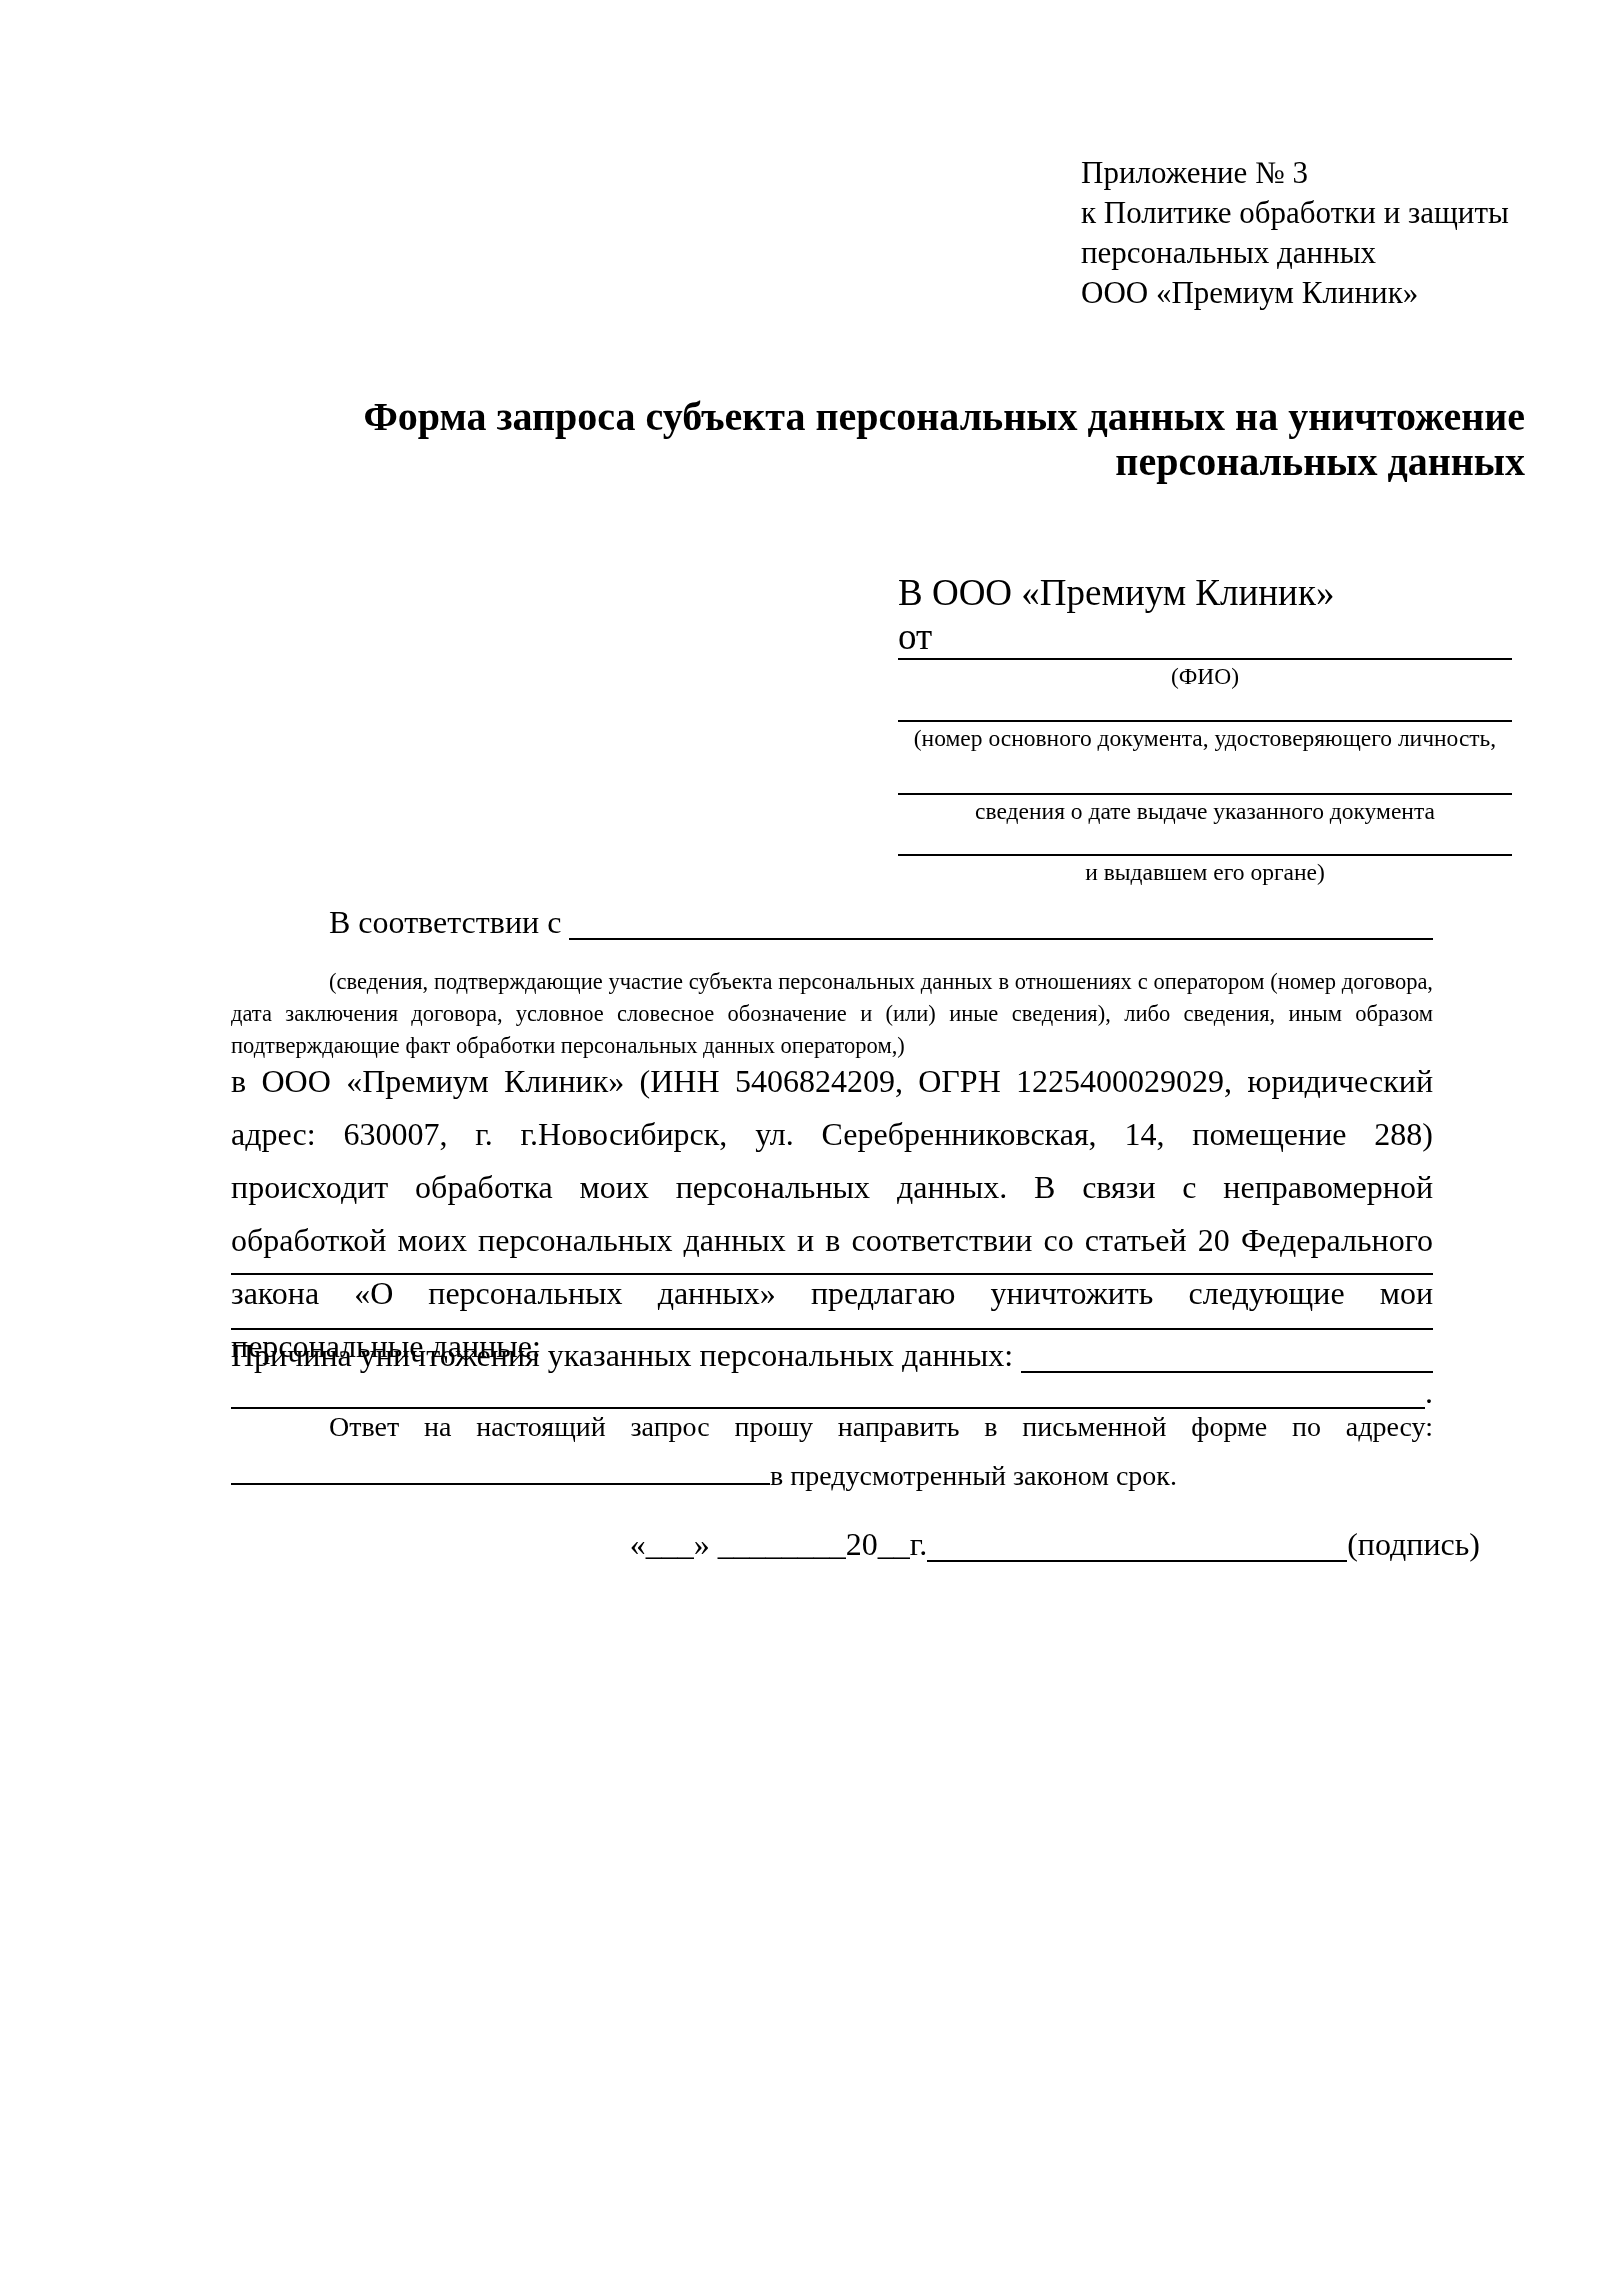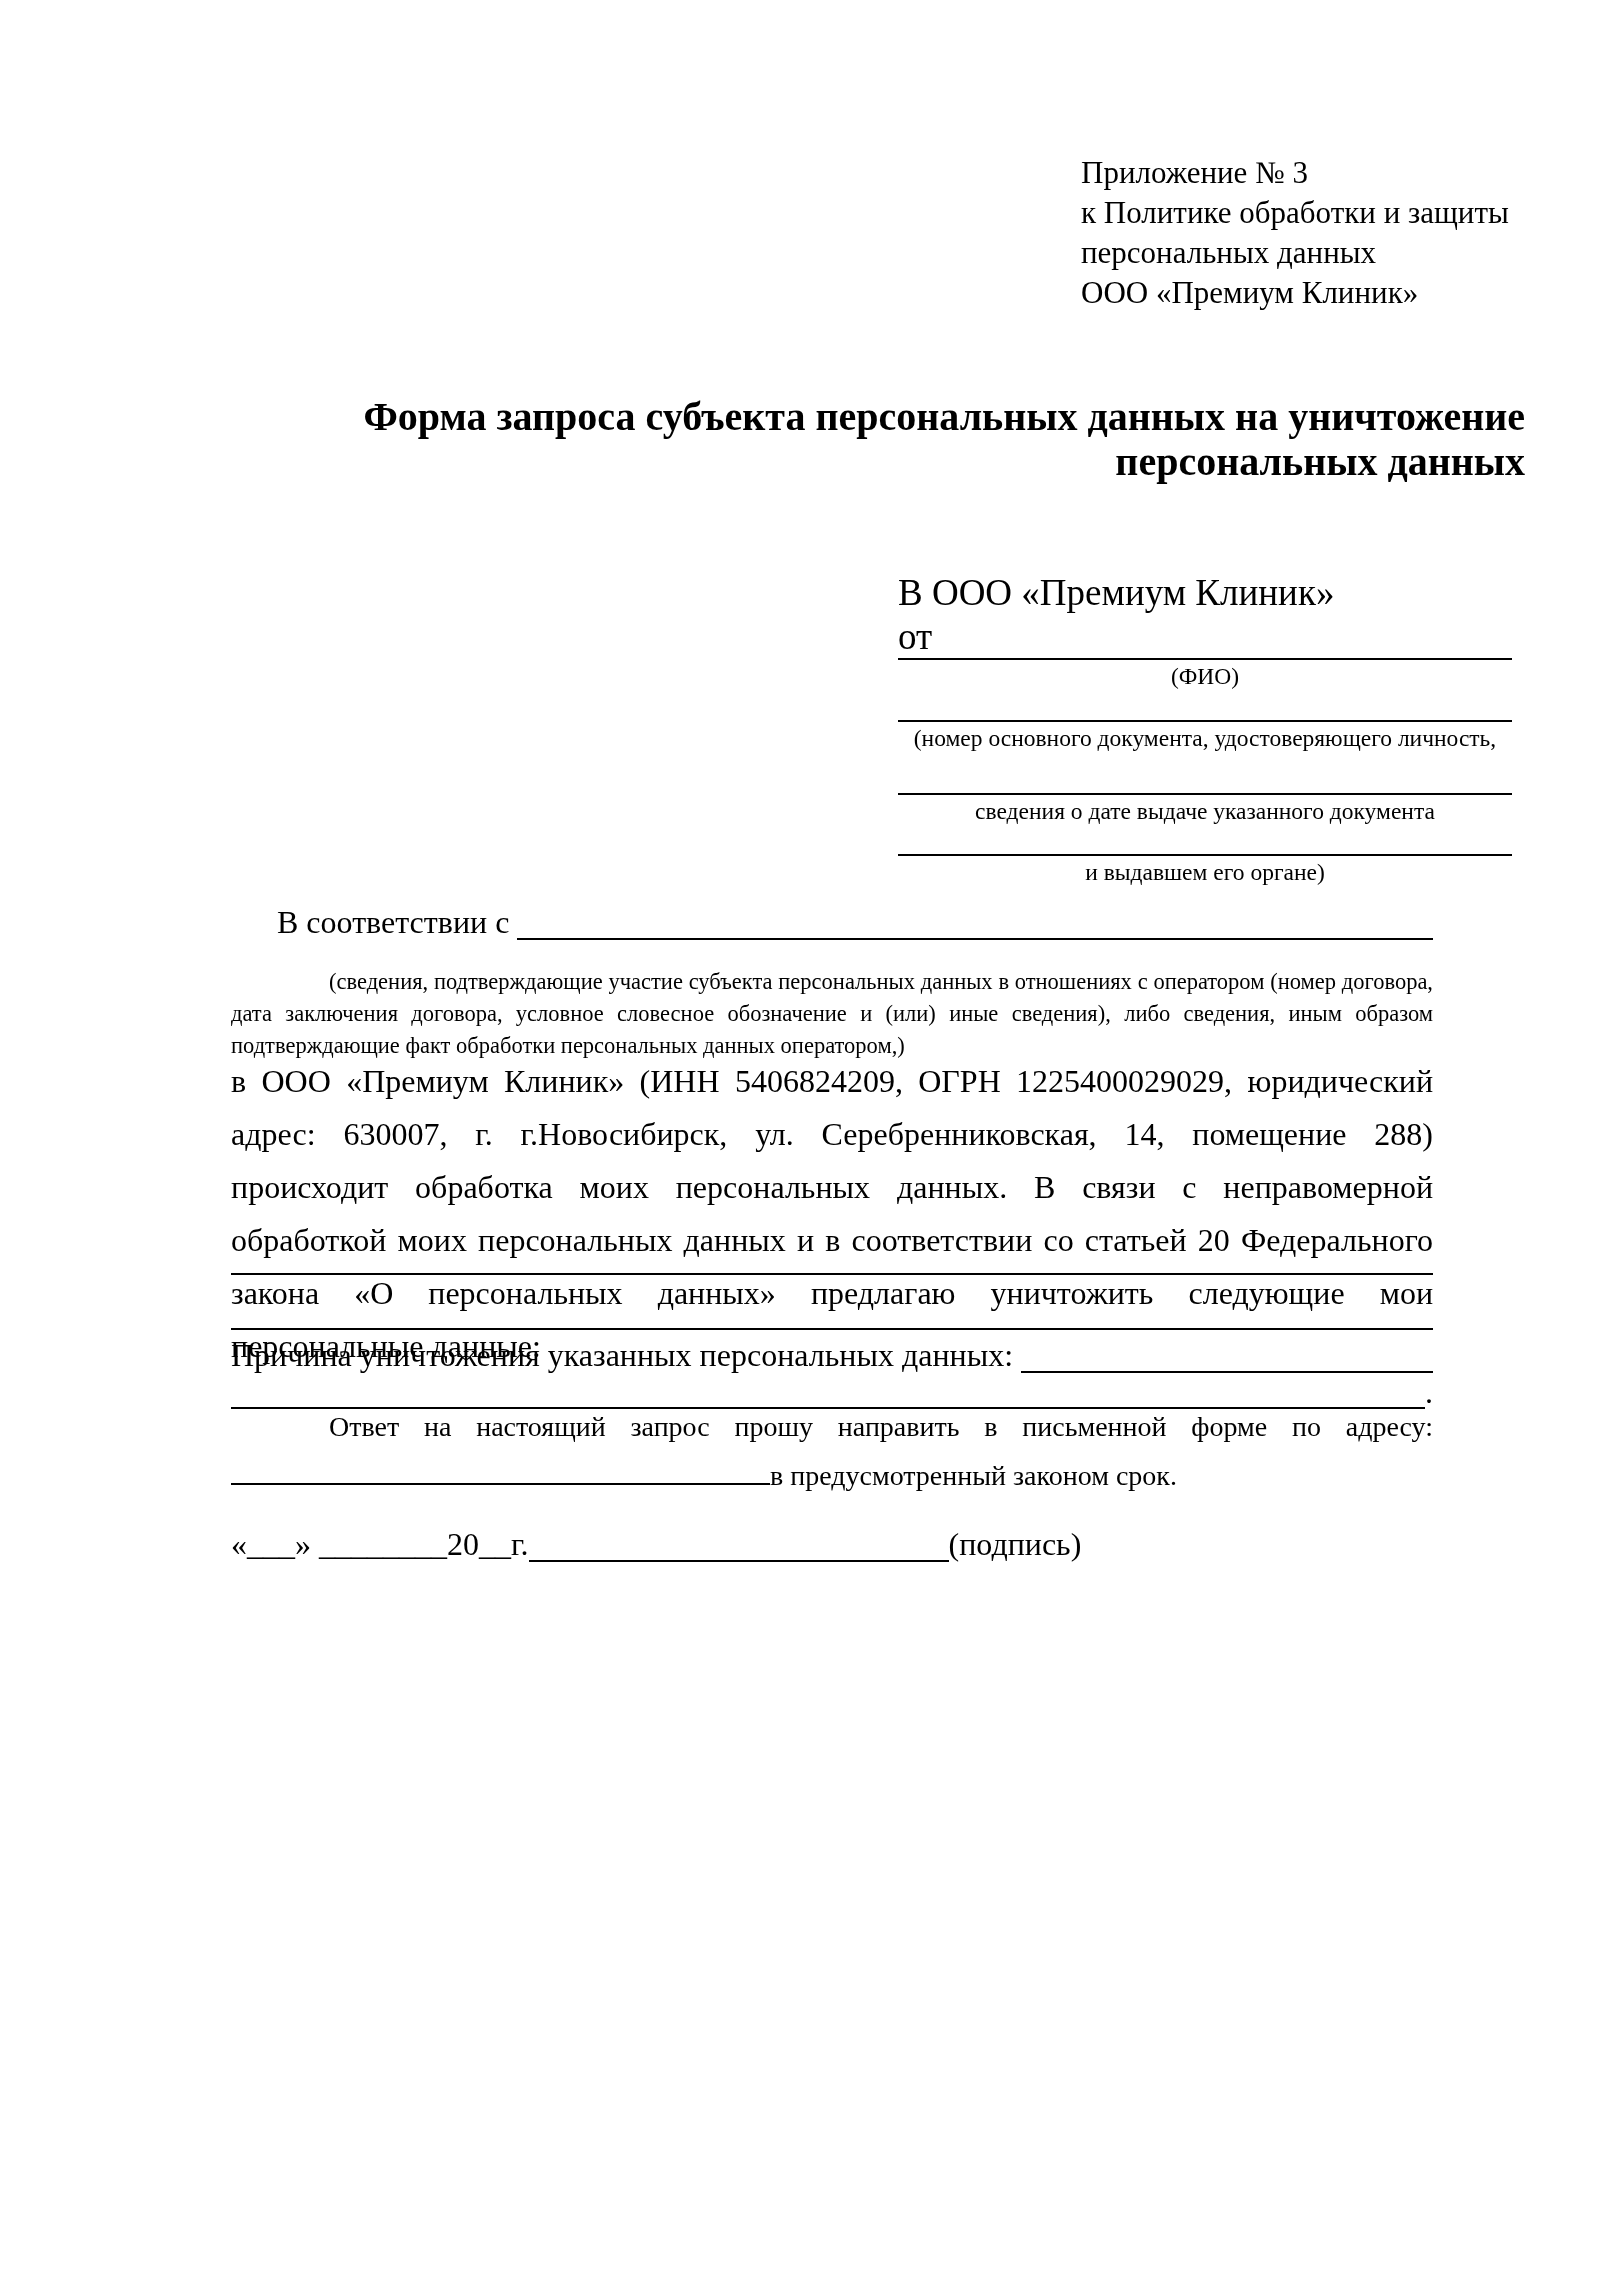--- a/index.html
+++ b/index.html
@@ -20,21 +20,21 @@
   .addressee { left:898px; top:570px; width:614px; font-size:37px; }
   .addr-org  { line-height:45px; white-space:nowrap; }
   .addr-from { line-height:43px; }
   .hr        { border-top:2.9px solid #000; height:0; }
   .caption   { font-size:23.5px; line-height:32px; text-align:center; }
   .spacer-rule { border-bottom:2.9px solid #000; }
   .sp29 { height:28px; } .sp40 { height:39px; } .sp28 { height:27.4px; }
 
   
   .accordance { left:231px; top:900px; width:1202px; display:flex; font-size:32px; line-height:45px; }
-  .accordance .label { margin-left:46px; white-space:nowrap; }
+  .accordance .label { margin-left:98px; white-space:nowrap; }
   .fill  { flex:1 1 auto; border-bottom:2.9px solid #000; margin:0 0 4.9px 7.8px; }
 
   .fineprint { left:231px; top:966px; width:1202px; font-size:22.5px; line-height:32px;
                text-align:justify; text-indent:98px; }
   .mainpara  { left:231px; top:1055px; width:1202px; font-size:32px; line-height:53px;
                text-align:justify; }
 
   .rule-abs { left:231px; width:1202px; height:0; border-top:2.9px solid #000; }
   #blank1 { top:1273px; } #blank2 { top:1328px; }
 
@@ -44,21 +44,21 @@
   .fullline { left:231px; top:1376px; width:1202px; display:flex; align-items:flex-end;
               font-size:32px; line-height:33px; }
   .fill2 { flex:1 1 auto; border-bottom:2.9px solid #000; height:25.5px; }
 
   .response { left:231px; top:1402px; width:1202px; font-size:28px; line-height:49px;
               text-align:justify; text-indent:98px; }
   .addr-fill { display:inline-block; width:539px; height:29px;
                border-bottom:2.9px solid #000; vertical-align:baseline; }
 
   .footer { left:231px; top:1521px; width:1249px; display:flex;
-            justify-content:flex-start; font-size:32px; line-height:47px; }
+            justify-content:flex-end; font-size:32px; line-height:47px; }
   .sig { display:flex; white-space:nowrap; }
   .sig-fill { width:420px; border-bottom:2.9px solid #000; margin-bottom:5.9px; }
 </style>
 </head>
 <body>
 
 <div class="page">
 
   <div class="abs appendix">
     <div>Приложение № 3</div>

